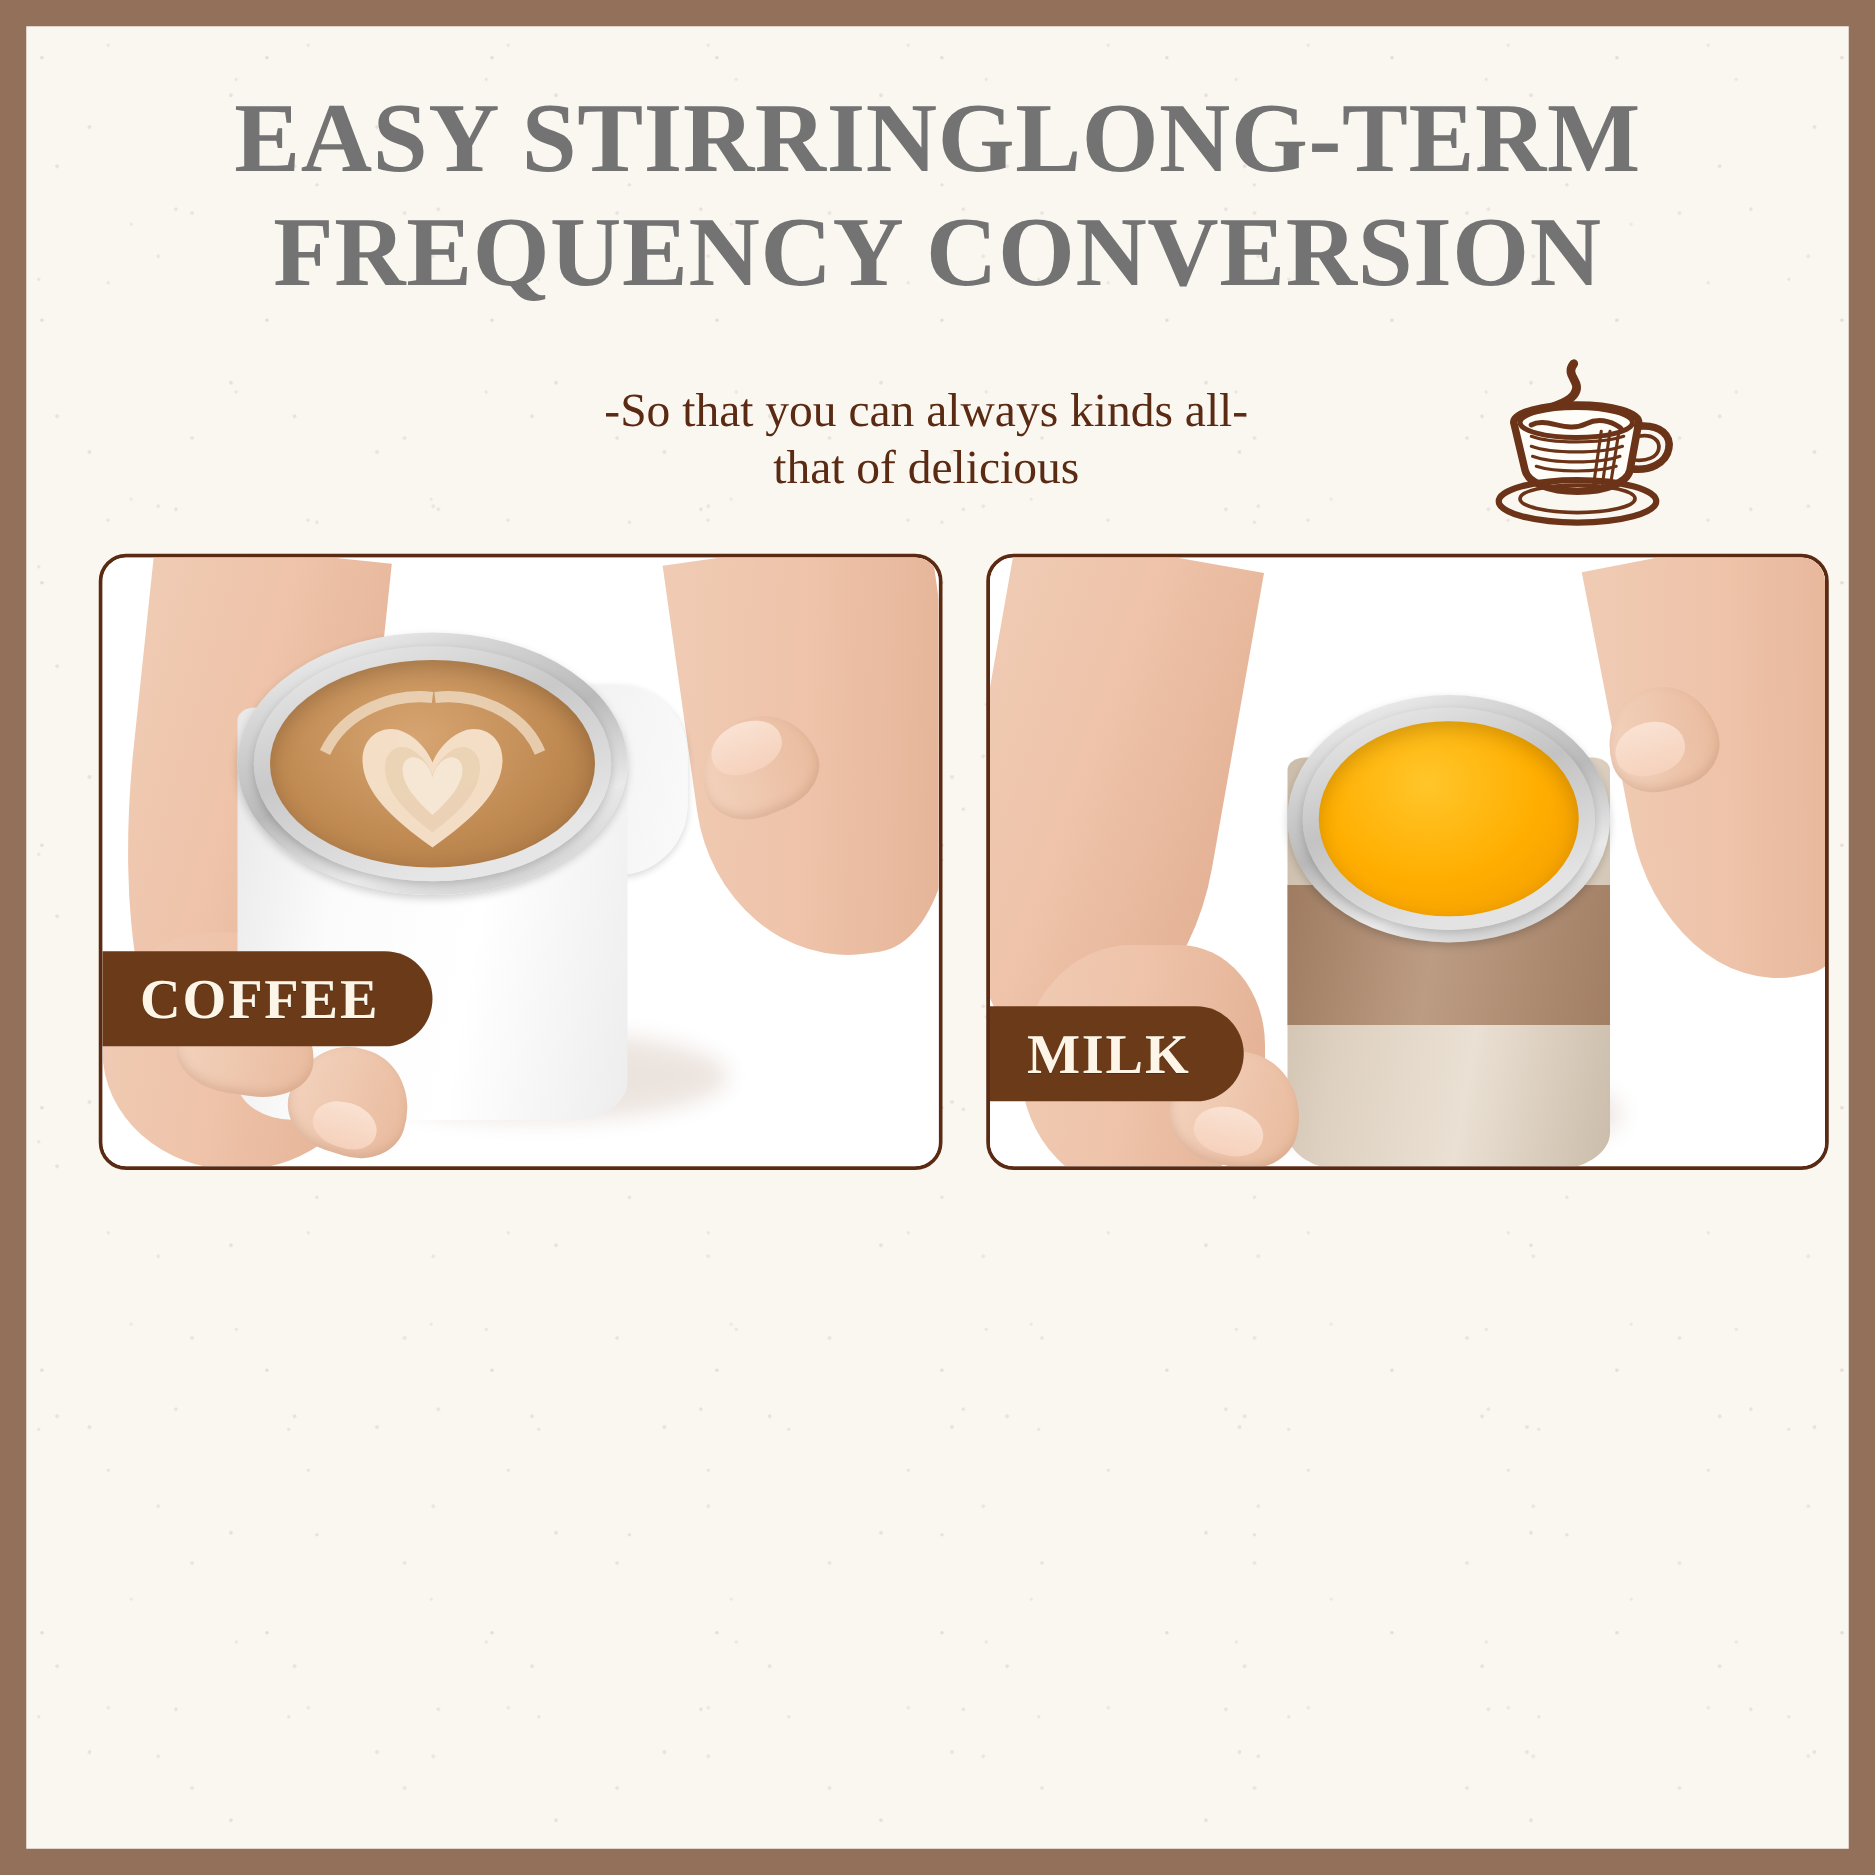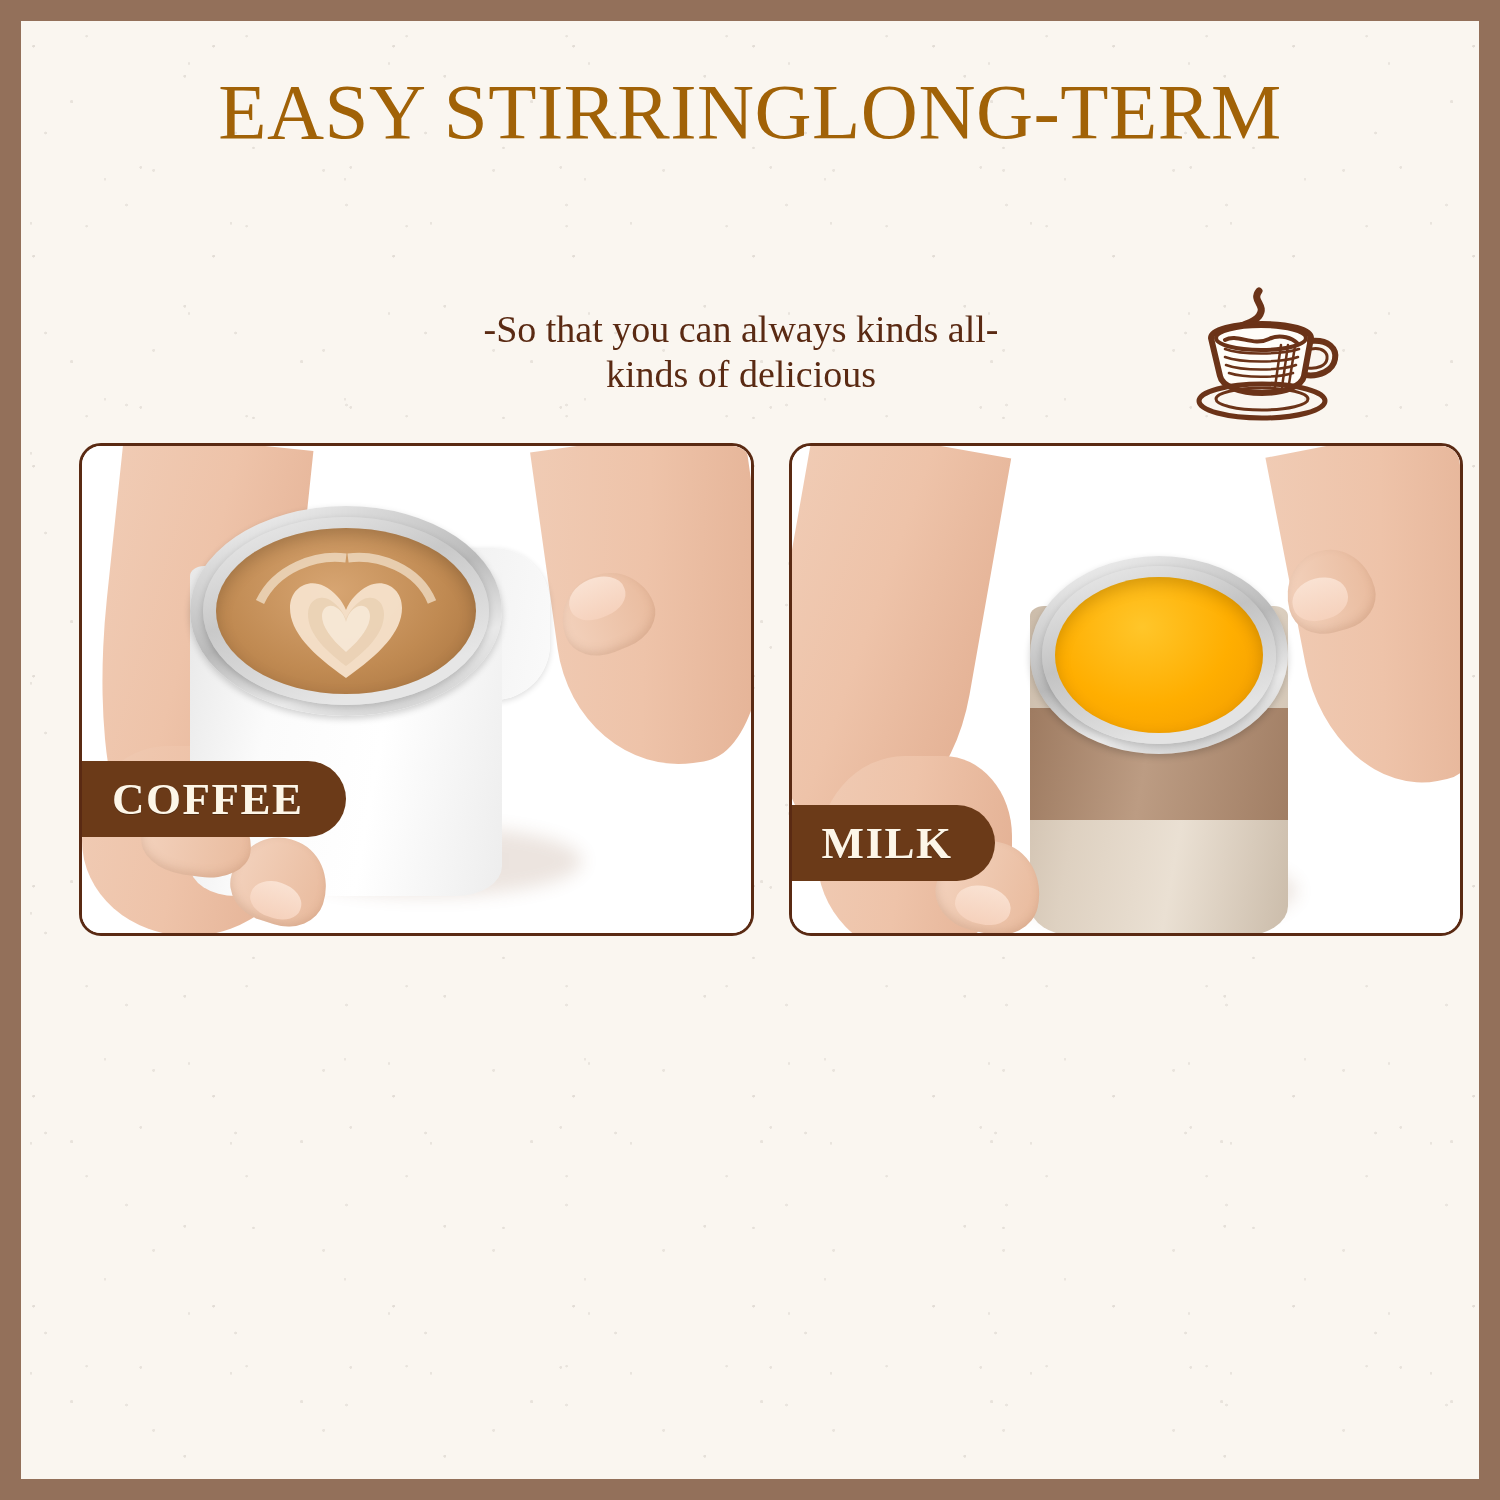--- a/index.html
+++ b/index.html
@@ -33,22 +33,22 @@
     background-size:
       180px 210px,230px 260px,160px 190px,260px 230px,200px 250px,190px 200px,
       240px 220px,210px 240px,170px 180px,250px 270px,220px 200px,200px 230px;
     opacity:.85;
   }
 
   .header{position:absolute;left:0;right:0;top:0;height:420px;}
   .title{
     position:absolute;left:40px;right:40px;top:52px;
     text-align:center;
-    color:#a16207;
-    font-weight:400;
+    color:#737373;
+    font-weight:700;
     font-size:79px;
     line-height:.98;
     letter-spacing:.5px;
     font-family:"Liberation Serif", serif;
     transform:scaleX(1.0);
   }
   .title .l2{display:block;margin-top:14px;}
   .subtitle{
     position:absolute;left:300px;width:840px;top:286px;
     text-align:center;
@@ -133,25 +133,26 @@
 </head>
 <body>
 
 <div class="page">
   <div class="texture"></div>
 
   <div class="header">
 
     <div class="title">
       <span class="l1">EASY STIRRINGLONG-TERM</span>
+      <span class="l2">FREQUENCY CONVERSION</span>
     </div>
 
     <div class="subtitle">
       <span>-So that you can always kinds all-</span><br>
-      <span>kinds of delicious</span>
+      <span>that of delicious</span>
     </div>
 
     <div class="logo">
       <svg viewBox="0 0 160 145" width="160" height="145">
         <g fill="none" stroke="#6b3318" stroke-linecap="round" stroke-linejoin="round">
 
           <path d="M70 8 C 62 18, 78 22, 70 33 C 62 43, 48 40, 47 50" stroke-width="7"></path>
 
           <path d="M22 55 C 22 47, 45 41, 73 41 C 101 41, 122 47, 122 55 L 115 93 C 113 103, 96 110, 73 110 C 50 110, 33 103, 31 93 Z" stroke-width="6" fill="#fffdf8"></path>
 

